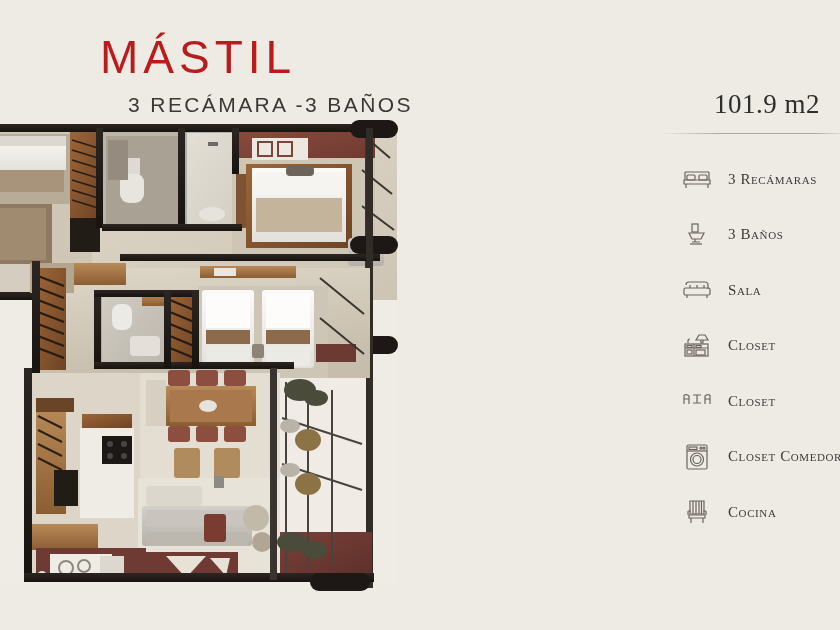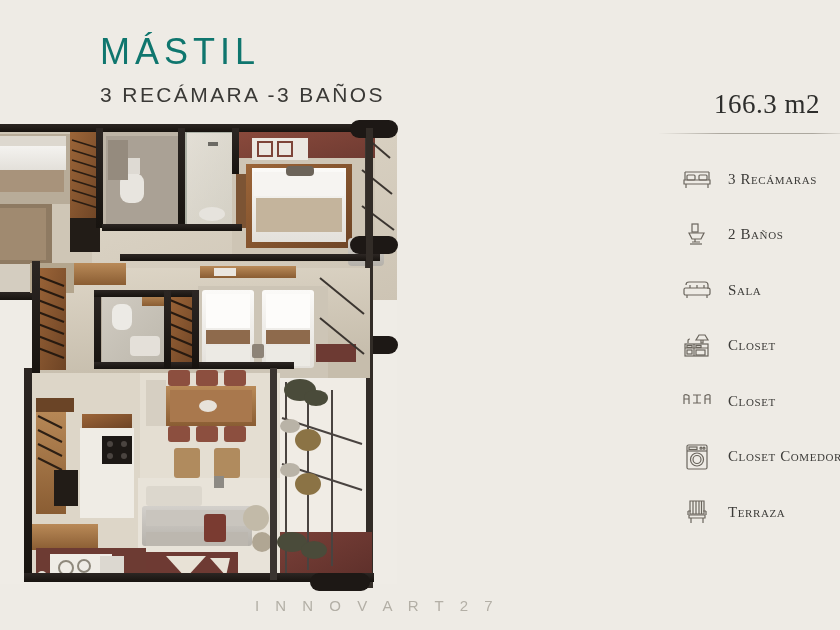--- a/index.html
+++ b/index.html
@@ -8,27 +8,27 @@
     background:#eeebe5;
     font-family:"Liberation Sans", sans-serif;
     position:relative;
   }
   #page{position:absolute;inset:0;background:#eeebe5;}
 
   
   .title-block{position:absolute;left:100px;top:34px;}
   .title-main{
     font-family:"Liberation Sans", sans-serif;
-    font-size:36px;font-weight:300;letter-spacing:5px;color:#0f766e;
+    font-size:46px;font-weight:300;letter-spacing:5px;color:#b91c1c;
     line-height:1;white-space:nowrap;
   }
   .title-sub{
     font-family:"Liberation Sans", sans-serif;
     font-size:21px;font-weight:300;letter-spacing:2.4px;color:#3a3936;
-    margin-top:13px;white-space:nowrap;
+    margin-top:13px;white-space:nowrap;margin-left:28px;
   }
 
   
   .area-value{
     position:absolute;right:20px;top:89px;
     font-family:"Liberation Serif", serif;
     font-size:27px;color:#2e2e2c;letter-spacing:0.5px;white-space:nowrap;
   }
   .divider{
     position:absolute;left:658px;top:133px;width:182px;height:1px;
@@ -353,21 +353,21 @@
         <ellipse cx="320" cy="352" rx="10" ry="7"></ellipse>
       </g>
 
       <rect x="54" y="250" width="8" height="212" fill="url(#darkWall)"></rect>
       <rect x="54" y="455" width="350" height="9" fill="url(#darkWall)"></rect>
       <rect x="300" y="250" width="7" height="212" fill="#3a3430"></rect>
       <rect x="340" y="455" width="60" height="18" rx="9" fill="#1d1815"></rect>
     </svg>
   </div>
 
-  <div class="area-value">166.3 m2</div>
+  <div class="area-value">101.9 m2</div>
   <div class="divider"></div>
 
   <div class="feature-list">
 
     <div class="feature-row">
       <span class="feature-icon">
         <svg width="30" height="24" viewBox="0 0 30 24">
             <g fill="none" stroke="#6a655d" stroke-width="1.2">
           <path d="M3 5 v8 M27 5 v8 M3 5 h24"></path>
           <rect x="5" y="8" width="8" height="5" rx="1"></rect>
@@ -384,21 +384,21 @@
       <span class="feature-icon">
         <svg width="26" height="26" viewBox="0 0 26 26">
             <g fill="none" stroke="#6a655d" stroke-width="1.2">
           <rect x="8" y="2" width="6" height="8"></rect>
           <path d="M5 11 h15 l-3 6 h-9 z"></path>
               <path d="M11 17 v3 M8 20 h8"></path>
           <path d="M6 22 h12"></path>
         </g>
           </svg>
       </span>
-      <span class="feature-label">2 Baños</span>
+      <span class="feature-label">3 Baños</span>
     </div>
 
     <div class="feature-row">
       <span class="feature-icon">
         <svg width="30" height="22" viewBox="0 0 30 22">
             <g fill="none" stroke="#6a655d" stroke-width="1.2">
           <path d="M4 6 q0-3 3-3 h16 q3 0 3 3 v4"></path>
           <rect x="2" y="9" width="26" height="7" rx="1.5"></rect>
           <path d="M8 9 V6 M22 9 V6 M15 9 V6"></path>
           <path d="M5 16 v3 M25 16 v3"></path>
@@ -463,20 +463,19 @@
             <g fill="none" stroke="#6a655d" stroke-width="1.2">
           <path d="M7 3 h14 v13 h-14 z"></path>
           <path d="M10 3 v13 M13 3 v13 M16 3 v13 M18.5 3 v13"></path>
           <path d="M5 13 h3 M20 13 h3"></path>
           <path d="M5 13 v4 M23 13 v4"></path>
           <path d="M6 17 h16 v3 h-16 z"></path>
           <path d="M8 20 v5 M20 20 v5"></path>
         </g>
           </svg>
       </span>
-      <span class="feature-label">Terraza</span>
+      <span class="feature-label">Cocina</span>
     </div>
 
   </div>
 
-  <div class="watermark">I N N O V A R T 2 7</div>
 
 </div>
 
 </body></html>

